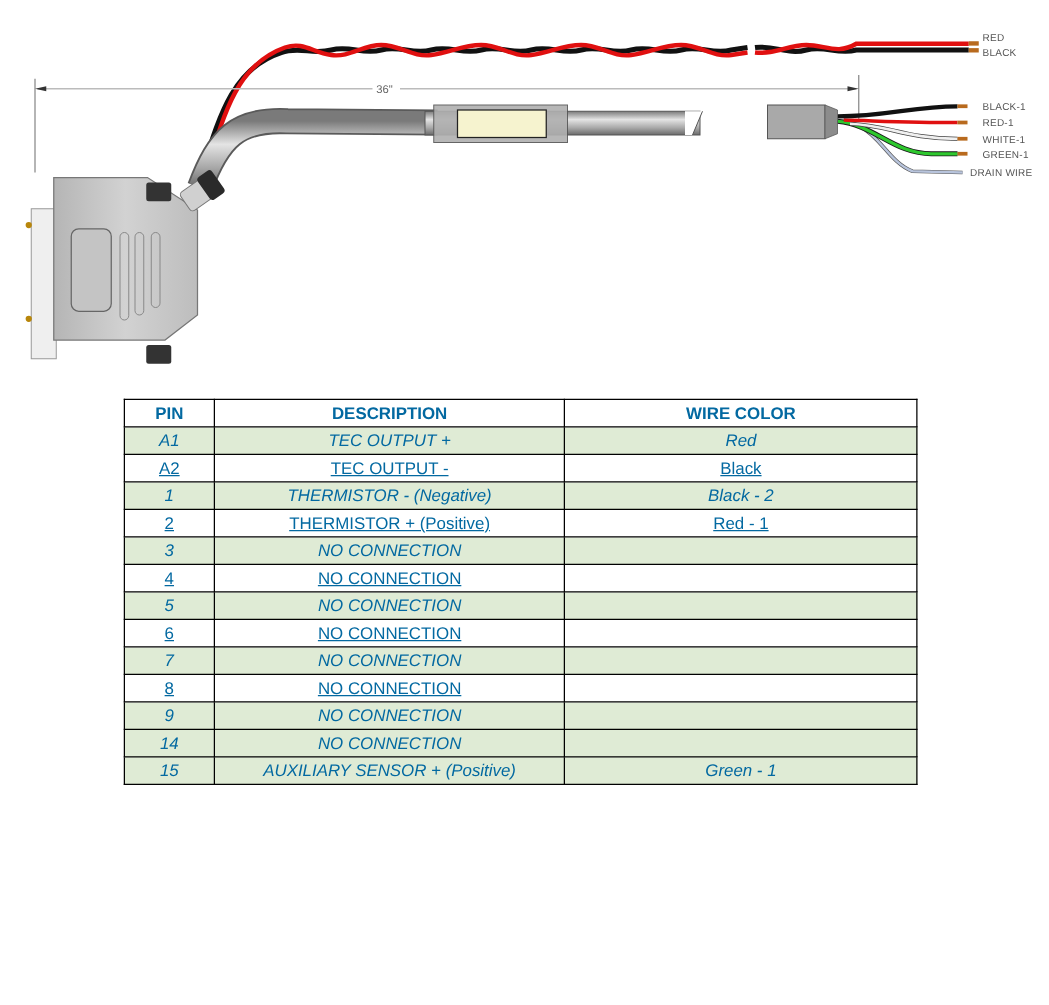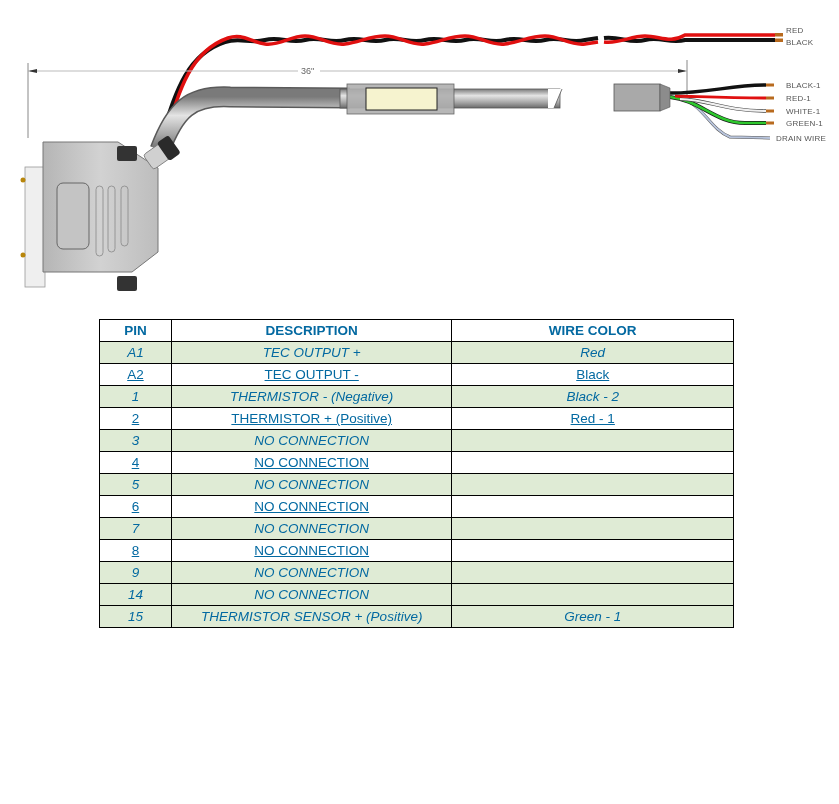--- a/index.html
+++ b/index.html
@@ -178,17 +178,17 @@
         <td>NO CONNECTION</td>
         <td></td>
       </tr>
       <tr class="shade">
         <td>14</td>
         <td>NO CONNECTION</td>
         <td></td>
       </tr>
       <tr class="shade">
         <td>15</td>
-        <td>THERMISTOR SENSOR + (Positive)</td>
+        <td>AUXILIARY SENSOR + (Positive)</td>
         <td>Green - 1</td>
       </tr>
     </tbody>
 </table>
 
 </body></html>

